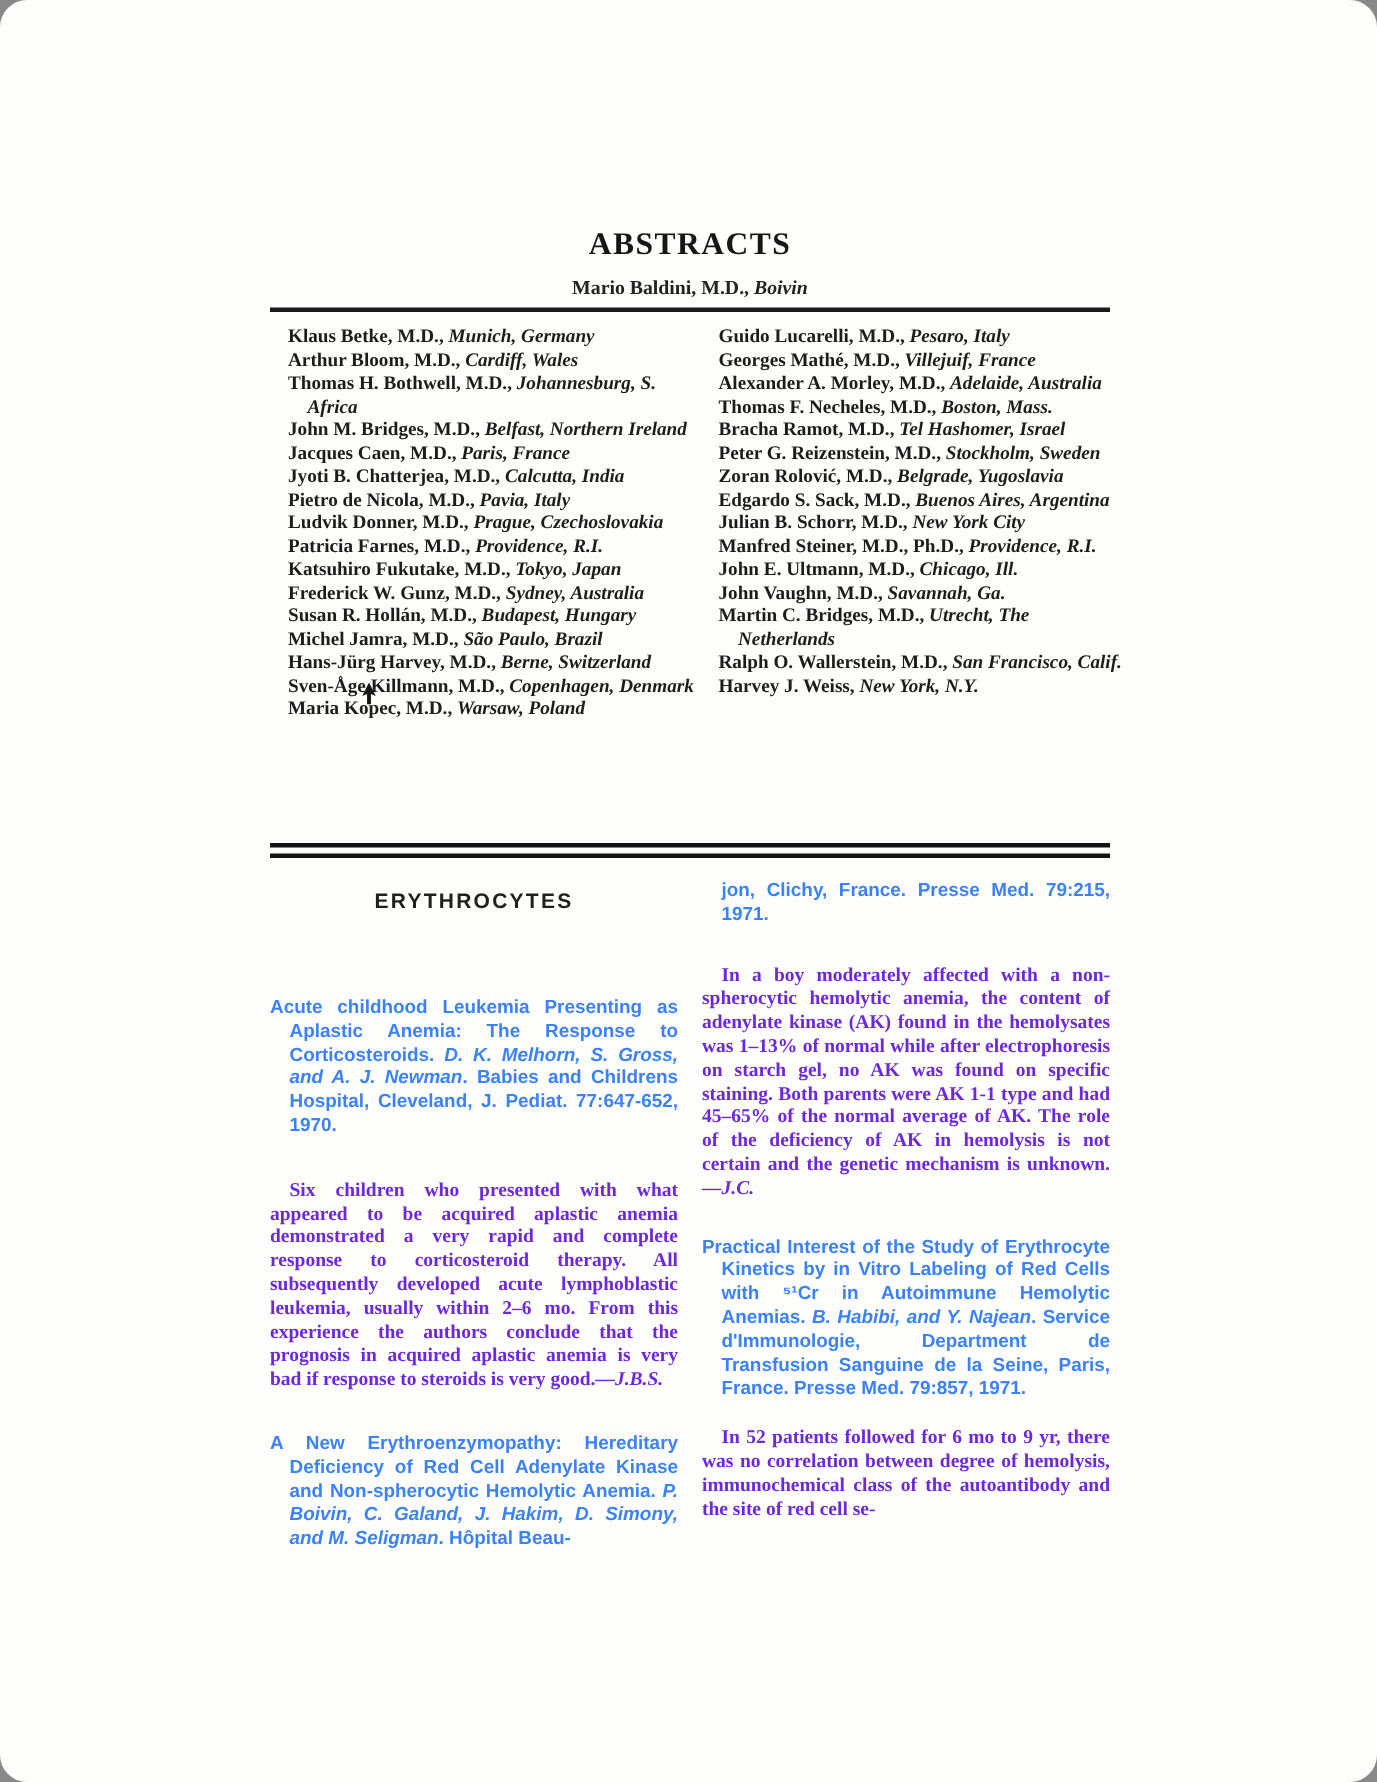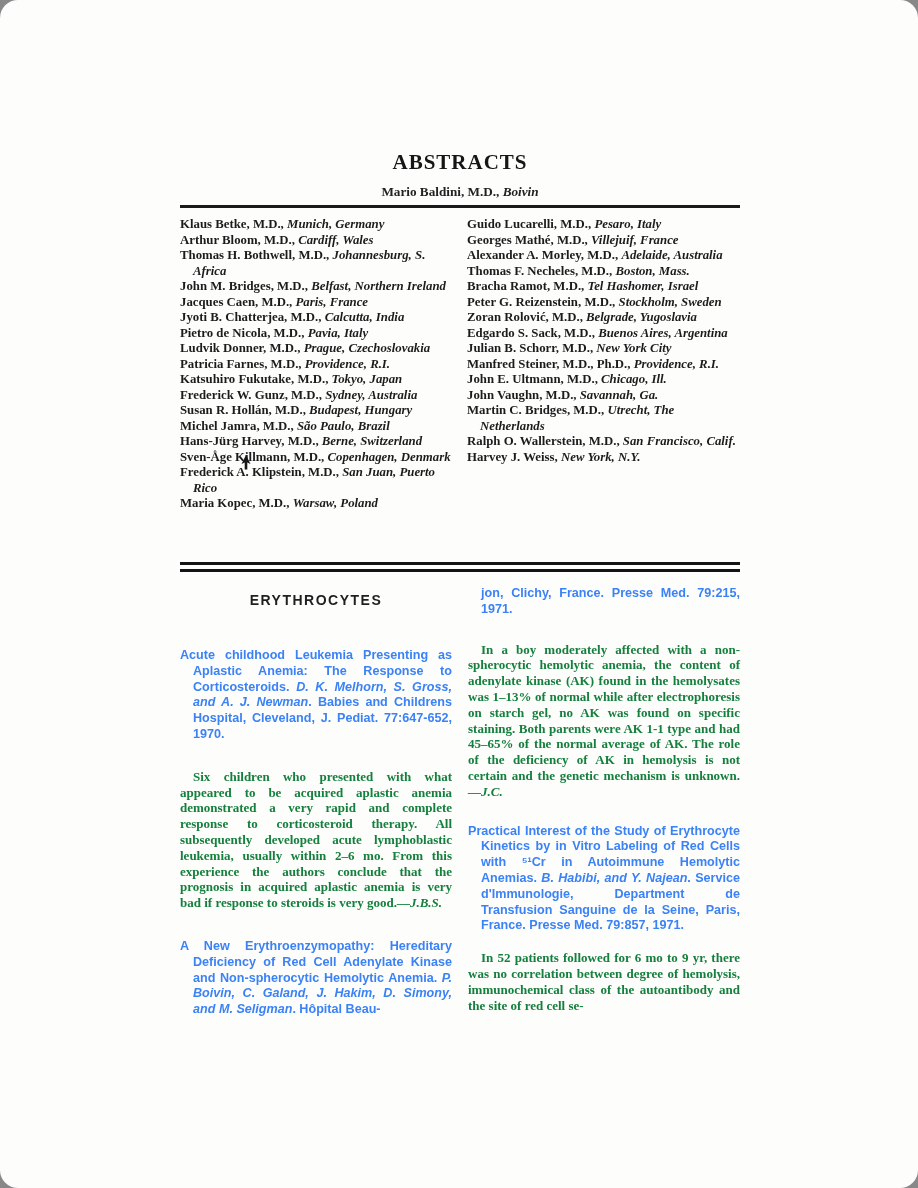--- a/index.html
+++ b/index.html
@@ -22,47 +22,47 @@
   }
   .editor-line{margin-top:9px;font-size:13.2px;font-weight:bold;color:#222;}
   .editor-line .it{font-style:italic;}
   
   .rule-top{position:absolute;left:180px;top:205px;width:560px;border-top:3px solid #1a1a1a;}
   .rule-double{
     position:absolute;left:180px;top:562px;width:560px;height:4px;
     border-top:3px solid #141414;border-bottom:3px solid #141414;
   }
   
-  .contrib{position:absolute;left:180px;top:217px;width:560px;display:flex;gap:14px;}
+  .contrib{position:absolute;left:192px;top:217px;width:560px;display:flex;gap:14px;}
   .contrib-col{width:273px;}
   .entry{
     font-size:12.8px;line-height:15.5px;font-weight:bold;color:#1c1c1c;
     padding-left:13px;text-indent:-13px;
   }
   .entry .loc{font-style:italic;}
   
   .abstracts{position:absolute;left:180px;top:586px;width:560px;display:flex;gap:16px;}
   .abs-col{width:272px;}
   .col-heading{
     font-family:"Liberation Sans", sans-serif;
     font-size:14px;font-weight:bold;letter-spacing:1.5px;
     text-align:center;color:#1f1f1f;
-    margin:6px 0 40px 0;
+    margin:6px 0 56px 0;
   }
   .citation{
     font-family:"Liberation Sans", sans-serif;
     font-size:12.6px;line-height:15.8px;font-weight:bold;color:#3b82f6;
     text-align:justify;
     padding-left:13px;text-indent:-13px;
     margin-bottom:18px;
   }
   .citation.cont{text-indent:0;margin-bottom:24px;}
   .citation .it{font-style:italic;}
   .body-para{
-    font-size:13px;line-height:15.8px;font-weight:bold;color:#15803d;
+    font-size:13px;line-height:15.8px;font-weight:bold;color:#6d28d9;
     text-align:justify;text-indent:13px;
     margin-bottom:24px;
   }
   .body-para .it{font-style:italic;}
   
   .page-footer{
     position:absolute;left:180px;top:1046px;width:560px;
     display:flex;justify-content:space-between;align-items:baseline;
     font-family:"Liberation Sans", sans-serif;
     font-size:13px;font-weight:bold;color:#1c1c1c;
@@ -93,21 +93,20 @@
         <div class="entry"><span>Jyoti B. Chatterjea, M.D.,</span> <span class="loc">Calcutta, India</span></div>
         <div class="entry"><span>Pietro de Nicola, M.D.,</span> <span class="loc">Pavia, Italy</span></div>
         <div class="entry"><span>Ludvik Donner, M.D.,</span> <span class="loc">Prague, Czechoslovakia</span></div>
         <div class="entry"><span>Patricia Farnes, M.D.,</span> <span class="loc">Providence, R.I.</span></div>
         <div class="entry"><span>Katsuhiro Fukutake, M.D.,</span> <span class="loc">Tokyo, Japan</span></div>
         <div class="entry"><span>Frederick W. Gunz, M.D.,</span> <span class="loc">Sydney, Australia</span></div>
         <div class="entry"><span>Susan R. Hollán, M.D.,</span> <span class="loc">Budapest, Hungary</span></div>
         <div class="entry"><span>Michel Jamra, M.D.,</span> <span class="loc">São Paulo, Brazil</span></div>
         <div class="entry"><span>Hans-Jürg Harvey, M.D.,</span> <span class="loc">Berne, Switzerland</span></div>
         <div class="entry"><span>Sven-Åge Killmann, M.D.,</span> <span class="loc">Copenhagen, Denmark</span></div>
-        <div class="entry"><span>Frederick A. Klipstein, M.D.,</span> <span class="loc">San Juan, Puerto Rico</span></div>
         <div class="entry"><span>Maria Kopec, M.D.,</span> <span class="loc">Warsaw, Poland</span></div>
       </div>
     <div class="contrib-col" id="contrib-right">
         <div class="entry"><span>Guido Lucarelli, M.D.,</span> <span class="loc">Pesaro, Italy</span></div>
         <div class="entry"><span>Georges Mathé, M.D.,</span> <span class="loc">Villejuif, France</span></div>
         <div class="entry"><span>Alexander A. Morley, M.D.,</span> <span class="loc">Adelaide, Australia</span></div>
         <div class="entry"><span>Thomas F. Necheles, M.D.,</span> <span class="loc">Boston, Mass.</span></div>
         <div class="entry"><span>Bracha Ramot, M.D.,</span> <span class="loc">Tel Hashomer, Israel</span></div>
         <div class="entry"><span>Peter G. Reizenstein, M.D.,</span> <span class="loc">Stockholm, Sweden</span></div>
         <div class="entry"><span>Zoran Rolović, M.D.,</span> <span class="loc">Belgrade, Yugoslavia</span></div>

